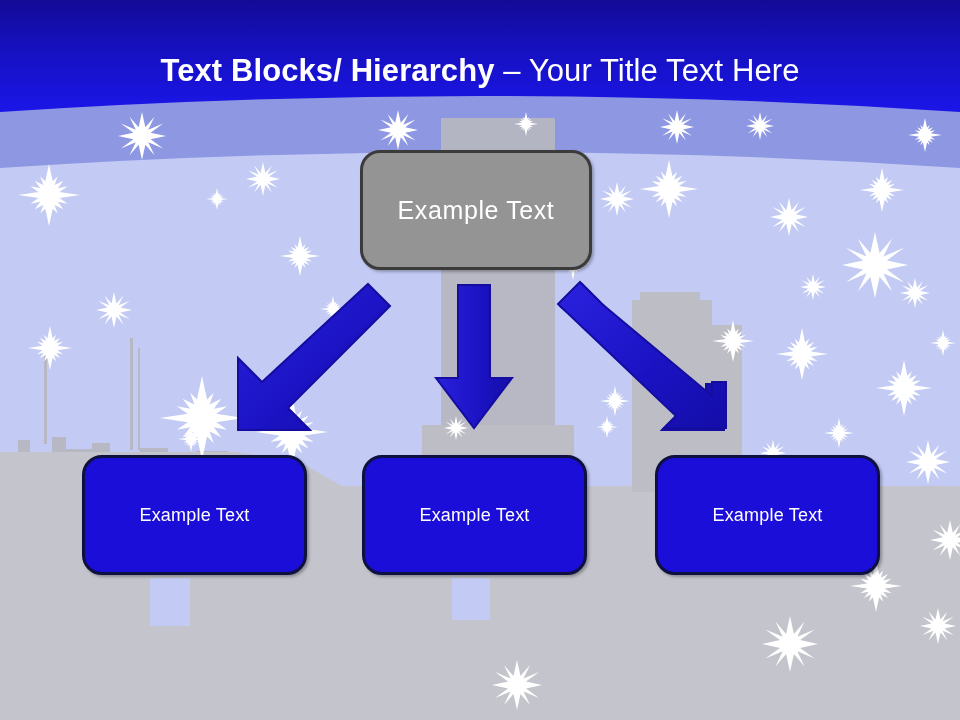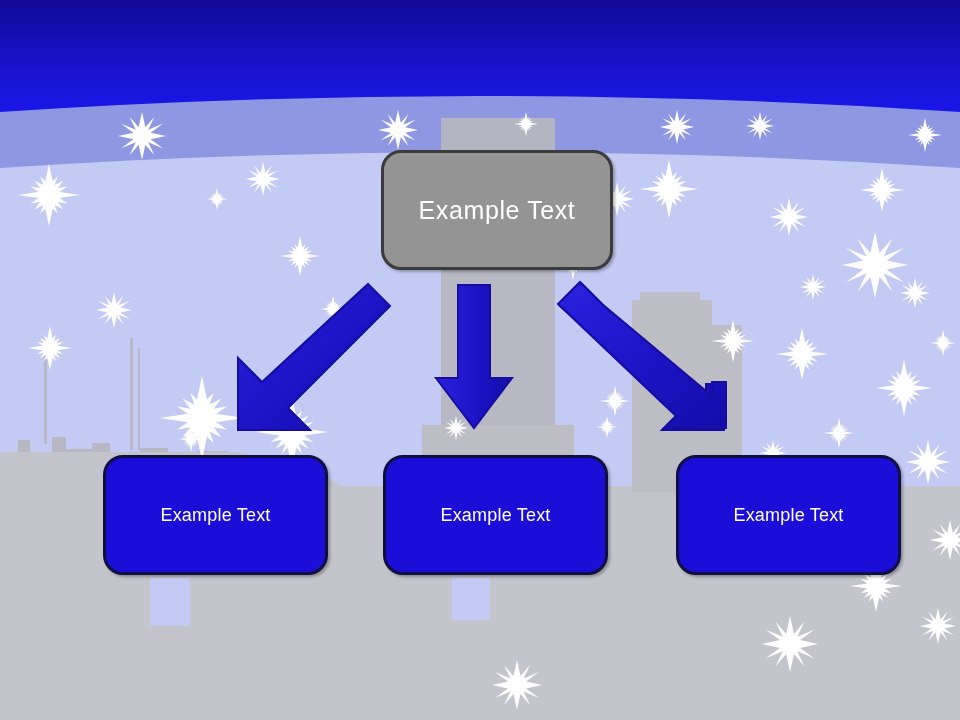--- a/index.html
+++ b/index.html
@@ -57,21 +57,20 @@
   
   .node-box {
     position: absolute;
     box-sizing: border-box;
     border-radius: 20px;
     display: flex;
     align-items: center;
     justify-content: center;
     color: #ffffff;
     user-select: none;
-    margin-left: 21px;
   }
 
   .node-top {
     left: 360px;
     top: 150px;
     width: 232px;
     height: 120px;
     background: #949494;
     border: 3px solid #3b3b3b;
     font-size: 25px;
@@ -229,20 +228,23 @@
     </g>
 
     <g>
       <path d="M 582,284 L 604,306 L 706,408 L 706,384 L 724,384 L 724,430
                L 662,430 L 682,410 L 560,306 Z" fill="url(#arrowGrad)" stroke="#140da0" stroke-width="2" stroke-linejoin="miter"></path>
       <path d="M 580,282 L 602,304 L 712,396 L 712,382 L 726,382 L 726,428
                L 664,428 L 676,416 L 558,304 Z" fill="url(#arrowGrad)" stroke="#140da0" stroke-width="2" stroke-linejoin="miter"></path>
     </g>
   </svg>
 
+  <div class="title-band">
+    <span class="title-strong">Text Blocks/ Hierarchy</span><span class="title-light"> – </span><span class="title-light">Your Title Text Here</span>
+  </div>
 
   <div class="node-box node-top">
     <span class="node-label">Example  Text</span>
   </div>
 
   <div class="node-box node-child node-child-1">
     <span class="node-label">Example Text</span>
   </div>
   <div class="node-box node-child node-child-2">
     <span class="node-label">Example Text</span>

